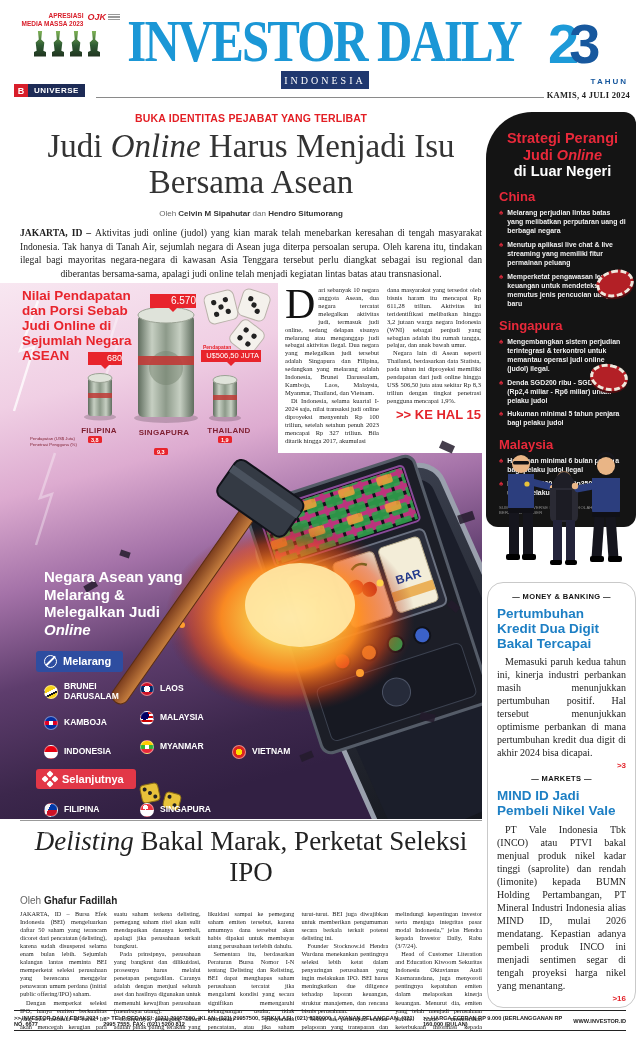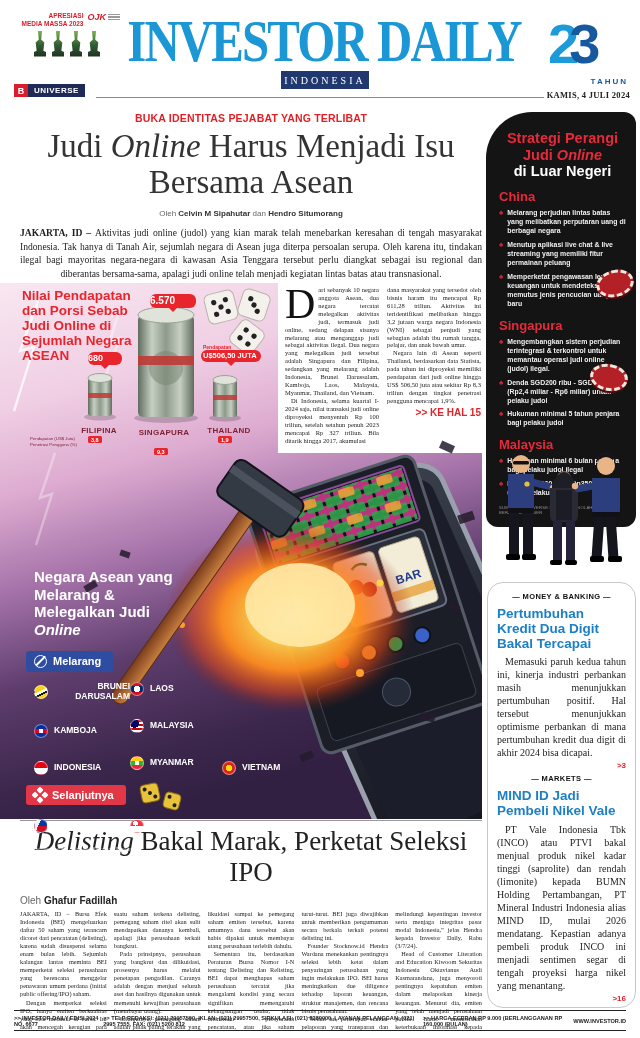--- a/index.html
+++ b/index.html
@@ -53,54 +53,54 @@
     line-height:1.42; text-align:justify; text-align-last:center; color:#222; }
   .lead-par b { font-weight:700; }
 
   
   #scene-wrap { position:absolute; left:0; top:283px; width:482px; height:536px; }
   #scene { position:absolute; left:0; top:0; }
 
   
   #infographic { position:absolute; left:22px; top:288px; width:256px; height:168px; z-index:3; }
   .ig-title { width:128px; font-weight:800; font-size:13.5px; line-height:1.12; color:#e8242c; }
-  .bubble { position:absolute; background:#e8242c; color:#fff; font-weight:700; text-align:left; border-radius:6px; }
+  .bubble { position:absolute; background:#e8242c; color:#fff; font-weight:400; text-align:right; border-radius:0; }
   .bubble::after { content:""; position:absolute; left:50%; bottom:-4px; margin-left:-4px;
     border-left:4px solid transparent; border-right:4px solid transparent; border-top:4px solid #e8242c; }
   .ig-country { position:absolute; font-weight:800; font-size:8px; color:#7e1f30; letter-spacing:.3px; }
   .ig-pen { position:absolute; background:#e8242c; color:#fff; font-weight:800; font-size:5.5px;
     padding:.5px 3px; border-radius:1.5px; }
   .ig-pend-label { position:absolute; color:#e8242c; font-weight:800; font-size:5px; }
   .ig-legend { position:absolute; left:8px; top:148px; font-size:4.3px; color:#7e1f30; line-height:1.5; }
 
   
   #main-cols { position:absolute; left:285px; top:286px; width:196px; height:166px; display:flex; gap:8px; z-index:3; }
   .mcol { flex:1; font-family:"Liberation Serif","DejaVu Serif",serif; font-size:6.5px; line-height:1.22;
     text-align:justify; color:#1c1c1c; overflow:hidden; height:166px; }
   .mcol p { margin:0; }
   .mcol p + p { text-indent:6px; }
   .dropcap { float:left; font-family:"Liberation Serif","DejaVu Serif",serif; font-size:42px; line-height:.8;
     padding:2px 3px 0 0; color:#111; }
-  .jump { color:#e3242b; font-weight:800; font-size:10px; text-align:right;
+  .jump { color:#e3242b; font-weight:800; font-size:13px; text-align:right;
     font-family:"Liberation Sans","DejaVu Sans",sans-serif; margin-top:2px; }
 
   
-  #asean { position:absolute; left:20px; top:568px; width:300px; height:248px; z-index:3; color:#fff; }
+  #asean { position:absolute; left:30px; top:568px; width:300px; height:248px; z-index:3; color:#fff; }
   .ap-title { margin-left:14px; width:160px; font-weight:800; font-size:15px; line-height:1.18; }
   .ap-badge { display:inline-flex; align-items:center; gap:6px; padding:4px 12px 4px 8px; border-radius:3px;
     font-weight:800; font-size:11px; margin-left:6px; }
   .ap-badge.blue { background:#2e4da0; margin-top:12px; }
   .ap-badge.red  { background:#e23747; margin-top:10px; }
   .ban-icon { width:13px; height:13px; border:1.6px solid #fff; border-radius:50%; position:relative; }
   .ban-icon::after { content:""; position:absolute; left:-1px; top:4.5px; width:13px; height:1.6px;
     background:#fff; transform:rotate(-45deg); }
   .dice4 { width:12px; height:12px; display:grid; grid-template-columns:1fr 1fr; gap:1.5px; transform:rotate(45deg); }
   .dice4 span { background:#fff; border-radius:1px; }
   .ap-cols { display:flex; margin-top:10px; margin-left:14px; }
-  .ap-col { display:flex; flex-direction:column; gap:23px;text-align:right; }
+  .ap-col { display:flex; flex-direction:column; gap:15px; }
   .ap-col.c1 { width:96px; } .ap-col.c2 { width:92px; } .ap-col.c3 { width:90px; justify-content:flex-end; }
   .country { display:flex; align-items:center; gap:6px; font-weight:800; font-size:8.5px; line-height:1.15; }
   .flag { width:14px; height:14px; border-radius:50%; flex:0 0 auto; border:1px solid rgba(255,255,255,.45); }
   .flag.brunei { background:linear-gradient(155deg,#f7d117 0 42%,#fff 42% 58%,#17171a 58% 70%,#f7d117 70%); }
   .flag.laos { background:radial-gradient(circle at 50% 50%,#fff 0 3px,transparent 3px),
     linear-gradient(#ce1126 0 28%,#002868 28% 72%,#ce1126 72%); }
   .flag.kamboja { background:radial-gradient(circle at 50% 50%,#fff 0 2.5px,transparent 2.5px),
     linear-gradient(#032ea1 0 30%,#e00025 30% 70%,#032ea1 70%); }
   .flag.indonesia { background:linear-gradient(#e70011 0 50%,#fff 50%); }
   .flag.malaysia { background:radial-gradient(circle at 28% 28%,#010066 0 4.5px,transparent 4.5px),

